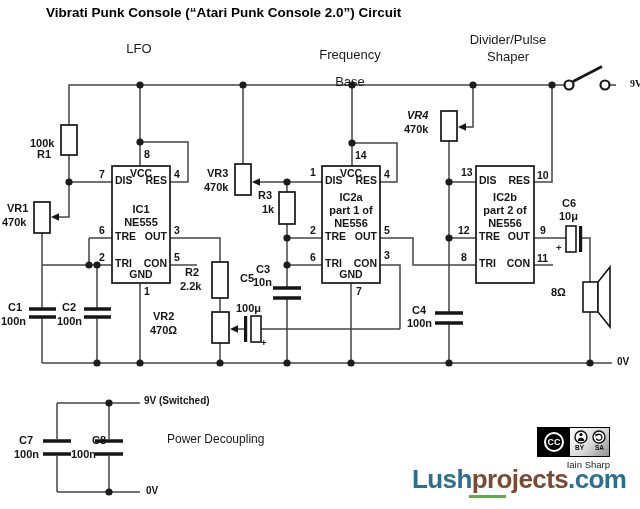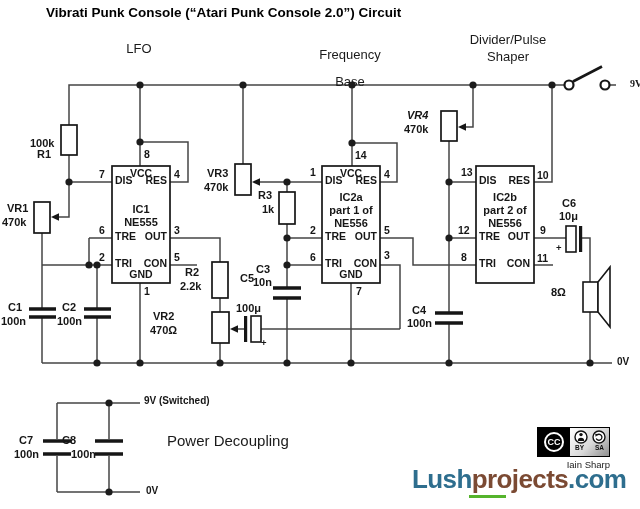--- a/index.html
+++ b/index.html
@@ -263,23 +263,23 @@
   <div class="lbl pin" style="left:537px;top:253px;">11</div>
   <div class="lbl pin rt" style="left:504px;top:258px;width:26px;">CON</div>
   <div class="lbl ctr" style="left:505px;top:192px;">IC2b</div>
   <div class="lbl ctr" style="left:505px;top:205px;">part 2 of</div>
   <div class="lbl ctr" style="left:505px;top:218px;">NE556</div>
 
   <div class="lbl rail" style="left:144px;top:396px;">9V (Switched)</div>
   <div class="lbl rail" style="left:146px;top:486px;">0V</div>
   <div class="lbl" style="left:19px;top:435px;">C7</div>
   <div class="lbl" style="left:14px;top:449px;">100n</div>
-  <div class="lbl" style="left:62px;top:435px;">C8</div>
+  <div class="lbl" style="left:92px;top:435px;">C8</div>
   <div class="lbl" style="left:71px;top:449px;">100n</div>
-  <div class="lbl sec" style="left:167px;top:433px;font-size:15px;">Power Decoupling</div>
+  <div class="lbl sec" style="left:167px;top:433px;font-size:12px;">Power Decoupling</div>
 
   <div class="cc-badge">
     <div class="cc-left">
       <div class="cc-circle">CC</div>
     </div>
     <div class="cc-right">
       <div class="cc-icons">
         <svg class="cc-ic" viewBox="0 0 14 14">
           <circle cx="7" cy="7" r="6" fill="#ffffff" stroke="#111" stroke-width="1.4"></circle>
           <circle cx="7" cy="4.6" r="1.7" fill="#111"></circle>

